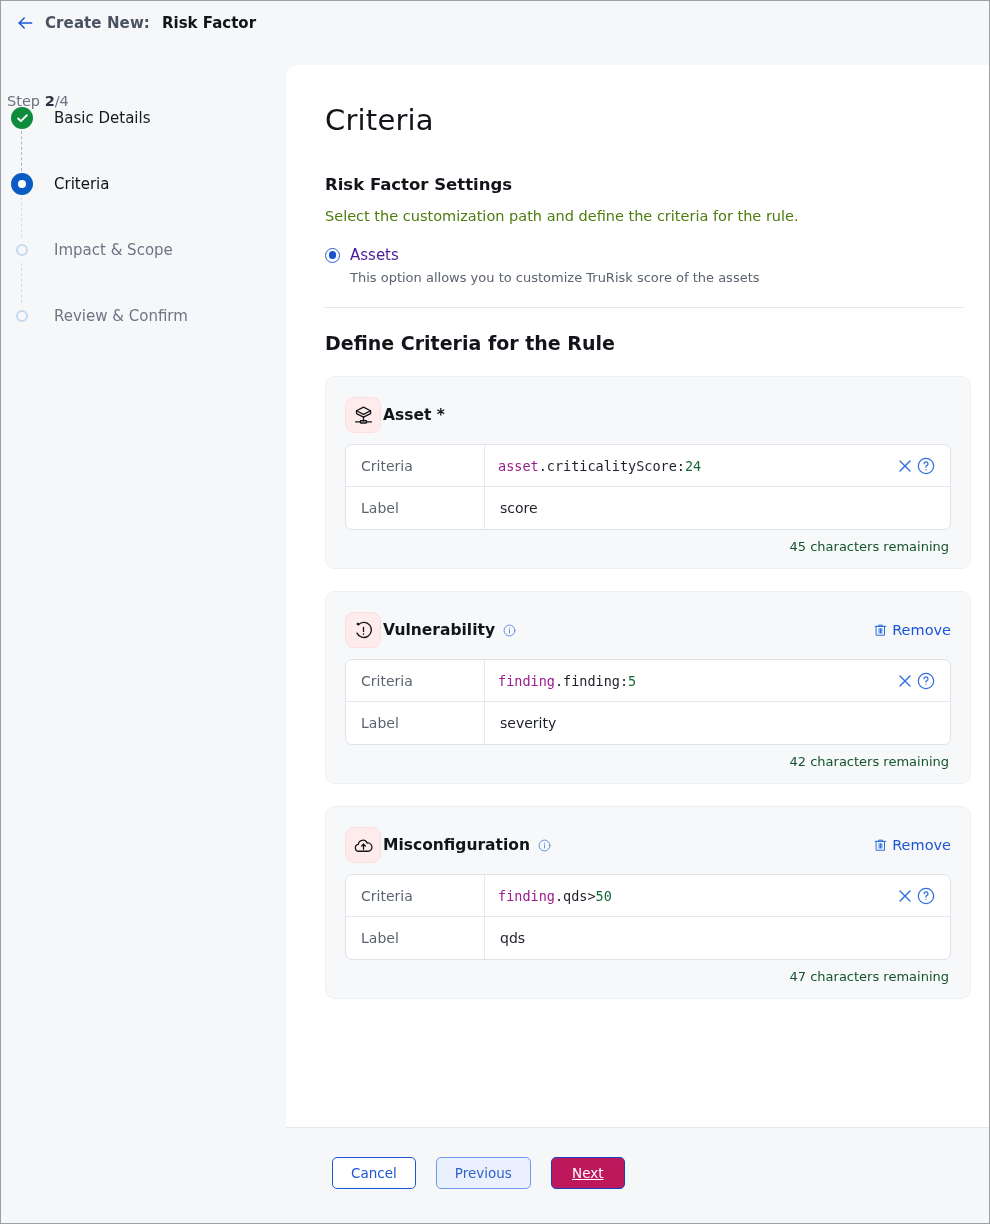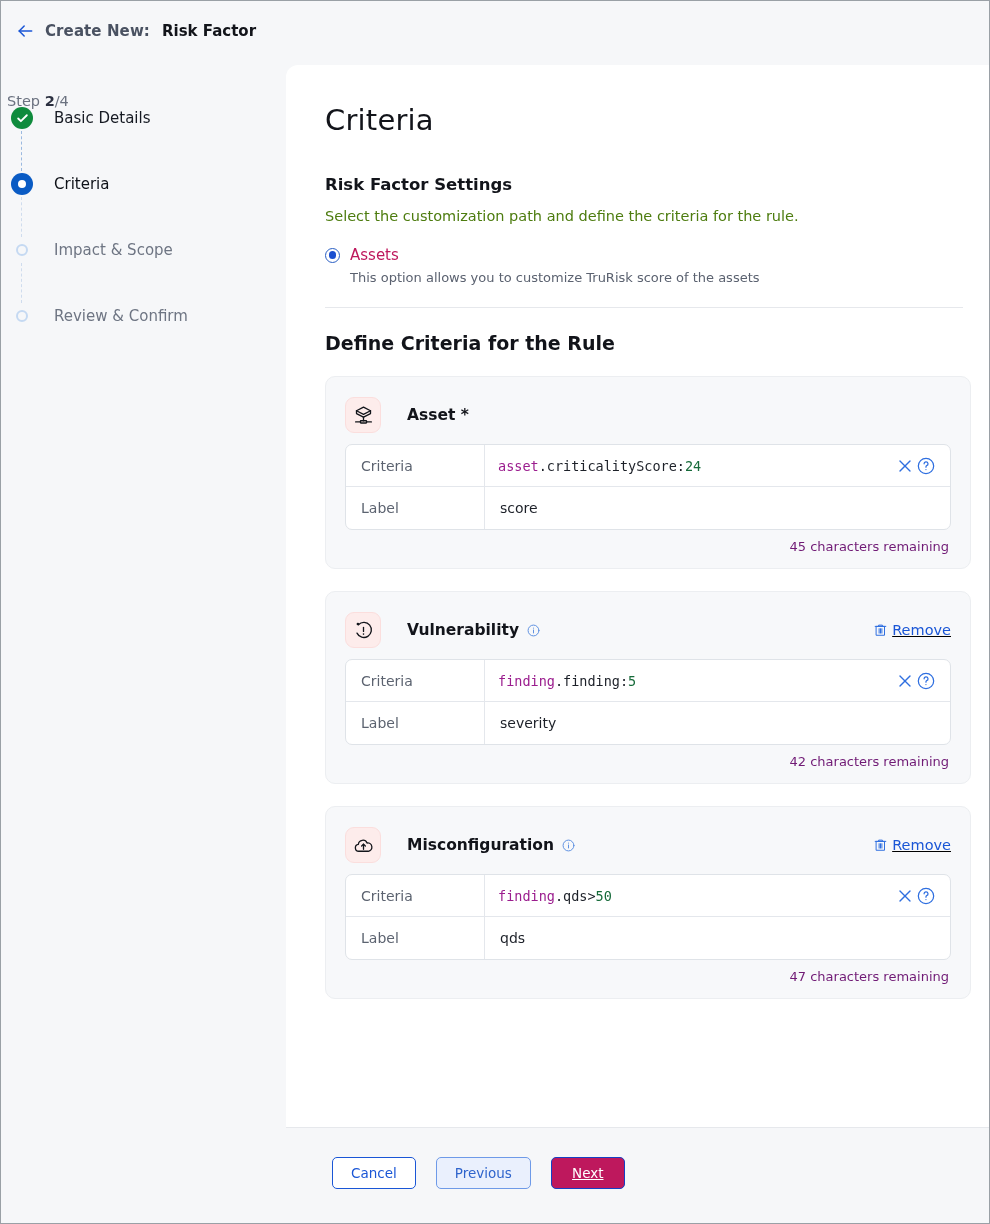--- a/index.html
+++ b/index.html
@@ -10,21 +10,20 @@
     overflow: hidden;
   }
   body { position: relative; border: 1px solid #9aa0a6; }
 
   
   #topbar {
     position: absolute; left: 0; top: 0; width: 988px; height: 44px;
     display: flex; align-items: center; gap: 10px;
     padding-left: 14px;
     background: #f6f7f9;
-    margin-top: 8px;
   }
   #back-arrow { width: 20px; height: 20px; display: block; cursor: pointer; }
   .tb-label { font-size: 15px; color: #4a5262; font-weight: 700; letter-spacing: .1px; }
   .tb-title { font-size: 15px; color: #12141a; font-weight: 700; margin-left: 2px; }
 
   
   #sidebar {
     position: absolute; left: 0; top: 44px; width: 285px; bottom: 0;
     background: #f6f7f9;
   }
@@ -82,21 +81,21 @@
   #settings-sub { margin-top: 14px; font-size: 14.5px; color: #4d7c0f; }
 
   
   #radio-row { margin-top: 22px; display: flex; align-items: center; gap: 10px; }
   .radio {
     width: 15px; height: 15px; border-radius: 50%;
     border: 1.5px solid #2a5fc4; display: flex; align-items: center; justify-content: center;
     cursor: pointer; flex: none;
   }
   .radio .dot { width: 7.5px; height: 7.5px; border-radius: 50%; background: #1a4fd0; }
-  #radio-label { font-size: 15px; color: #be185d; }
+  #radio-label { font-size: 15px; color: #4c1d95; }
   #radio-help { margin-top: 6px; margin-left: 25px; font-size: 13px; color: #5b6270; }
 
   #divider { margin-top: 22px; margin-right: 10px; height: 1px; background: #e6e8ec; }
 
   #define-title { margin-top: 24px; font-size: 19px; font-weight: 700; color: #12141a; }
 
   
   .card {
     margin-top: 22px; margin-right: 2px;
     background: #f7f8fa;
@@ -105,25 +104,25 @@
     padding: 18px 19px 14px 19px;
   }
   .card-head { display: flex; align-items: center; height: 40px; }
   .card-icon {
     width: 36px; height: 36px; border-radius: 9px;
     background: #fdeceb; border: 1px solid #fbdedd;
     display: flex; align-items: center; justify-content: center;
     flex: none;
   }
   .card-icon svg { width: 21px; height: 21px; }
-  .card-title { margin-left: 26px; font-size: 15.5px; font-weight: 700; color: #12141a; }
+  .card-title { margin-left: 2px; font-size: 15.5px; font-weight: 700; color: #12141a; }
   .info-icon { margin-left: 8px; width: 13px; height: 13px; display: block; cursor: pointer; }
   .spacer { flex: 1 1 auto; }
   .remove-btn {
-    display: flex; align-items: center; gap: 4px; cursor: pointer; text-decoration: underline;
+    display: flex; align-items: center; gap: 4px; cursor: pointer;
   }
   .remove-btn svg { width: 15px; height: 16px; display: block; }
   .remove-btn span { font-size: 14.5px; color: #1a56d6; }
 
   .kv {
     margin-top: 9px;
     background: #fff;
     border: 1px solid #dfe3e8;
     border-radius: 7px;
     overflow: hidden;
@@ -147,21 +146,21 @@
     font-family: "DejaVu Sans", "Liberation Sans", sans-serif;
     font-size: 14px; padding-left: 15px;
   }
   .tok-obj { color: #9b1d8e; }
   .tok-prop { color: #1d2129; }
   .tok-num { color: #176b3a; }
   .row-actions { display: flex; align-items: center; gap: 1px; margin-left: auto; padding-right: 4px; }
   .row-actions svg { display: block; cursor: pointer; }
   .chars {
     margin-top: 9px; text-align: right; padding-right: 2px;
-    font-size: 13px; color: #701a75;
+    font-size: 13px; color: #14532d;
   }
 
   
   #footer {
     position: absolute; left: 0; bottom: 0; right: 0; height: 96px;
     background: #f6f7f9;
     border-top: 1px solid #e6e8ec;
   }
   #footer-inner {
     position: absolute; left: 46px; top: 29px;

